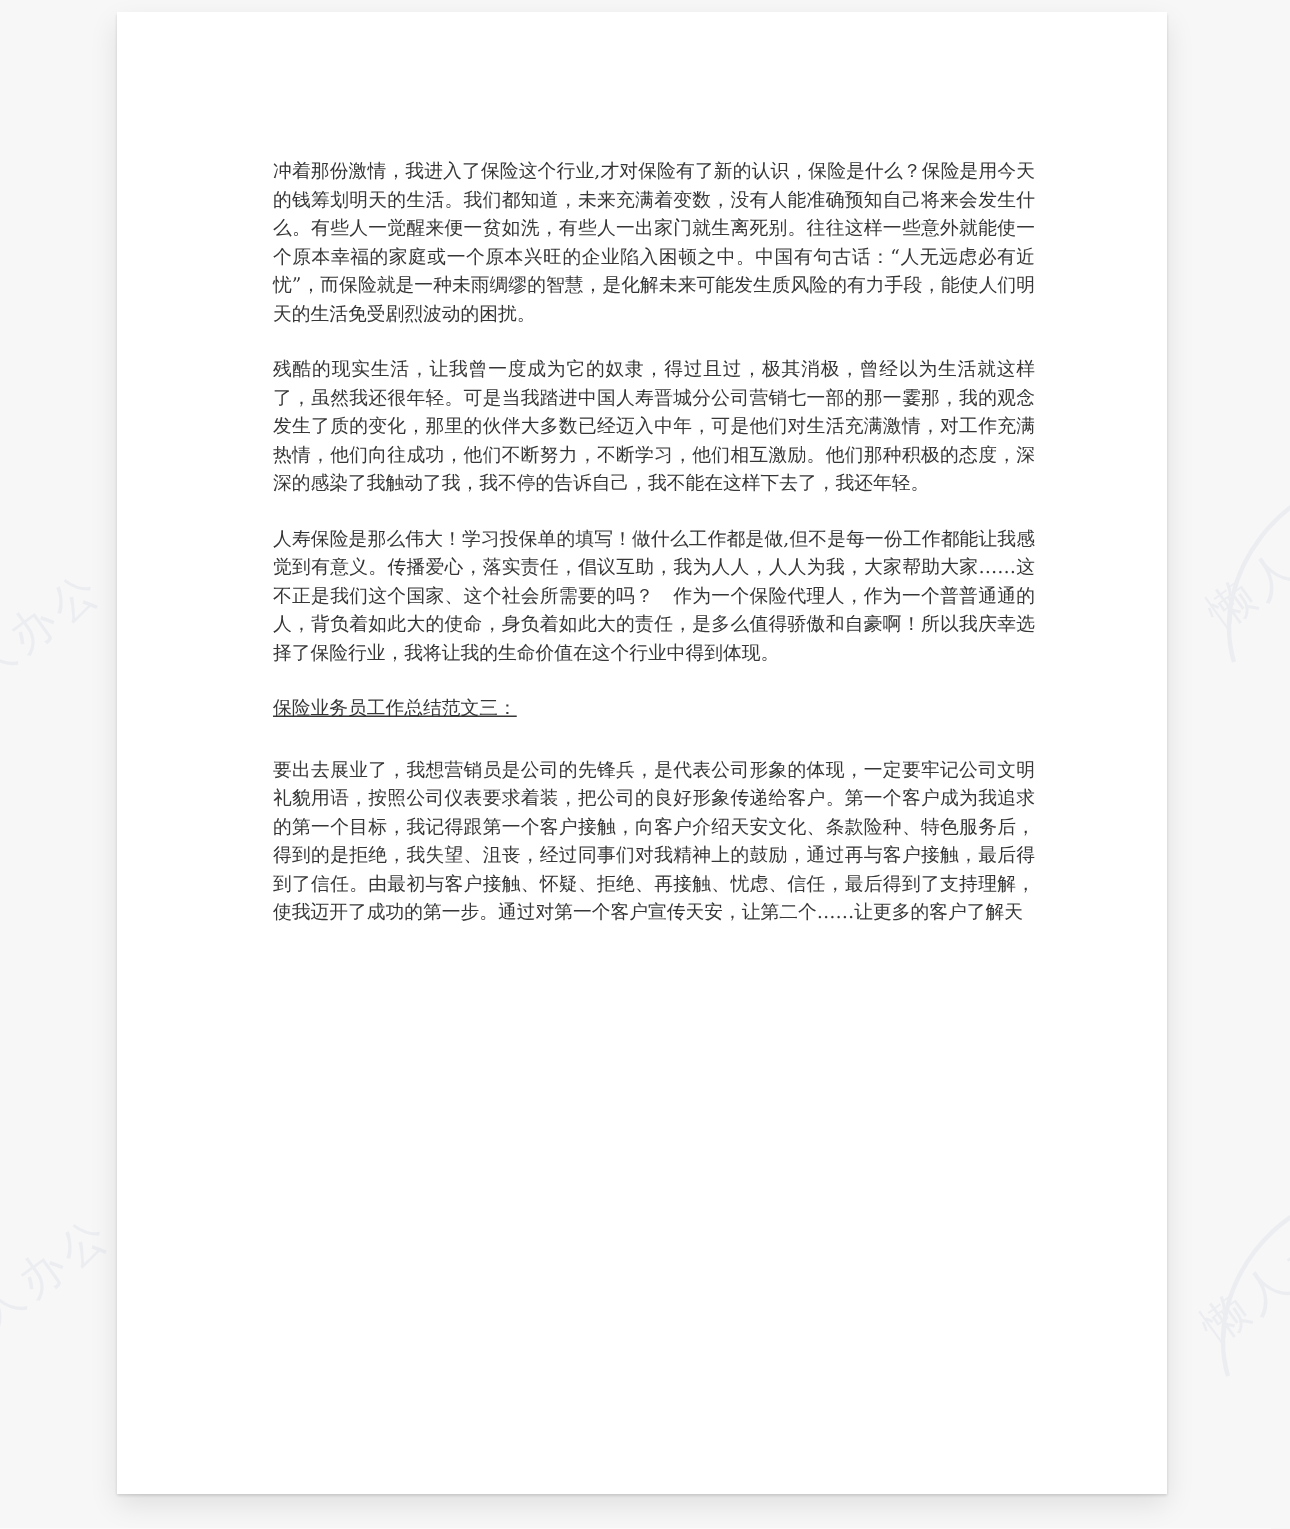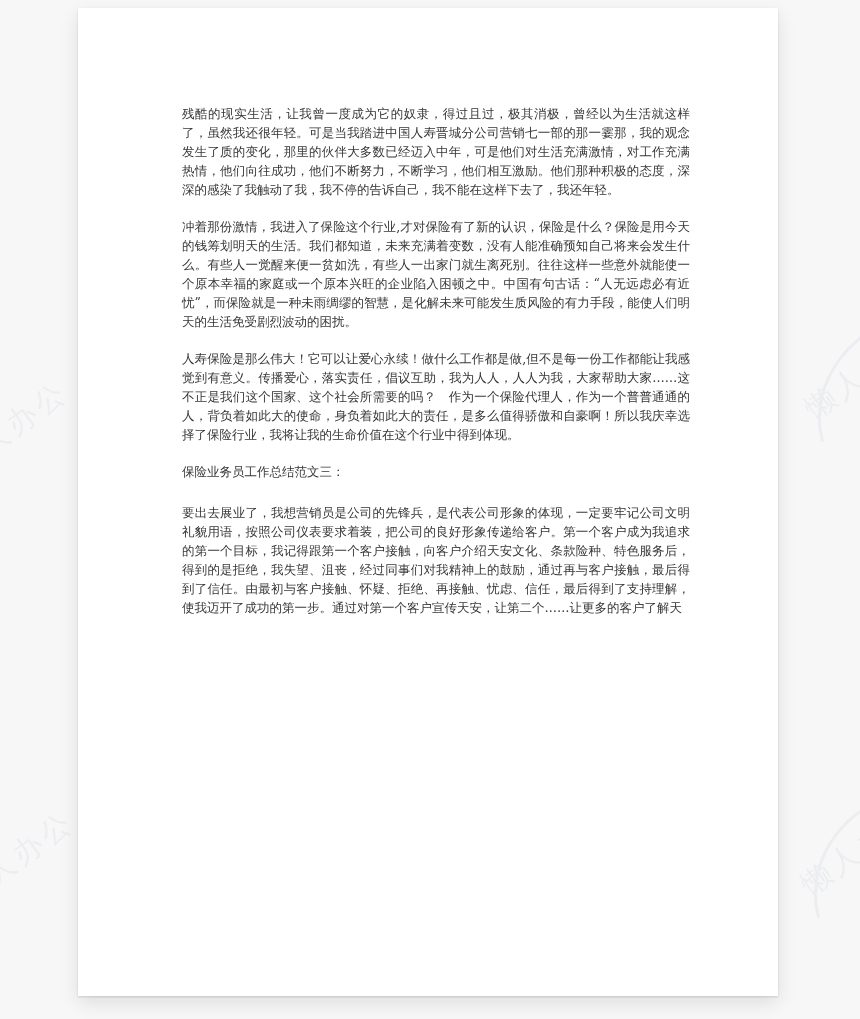--- a/index.html
+++ b/index.html
@@ -15,21 +15,21 @@
     position:absolute;left:78px;top:8px;width:700px;height:988px;
     background:var(--page);
     box-shadow:0 1px 2px rgba(0,0,0,.14), 0 7px 18px rgba(0,0,0,.10);
   }
   .doc-body{
     position:absolute;left:104px;top:96px;width:508px;
     font-size:12.5px;line-height:19px;color:var(--text);
     text-align:justify;
   }
   .para{margin:0 0 18px;}
-  .heading{margin-bottom:22px;}
+  .heading{margin-bottom:22px;text-decoration:underline;}
   
   .wm{
     position:absolute;transform:rotate(-36deg);
     color:var(--wm);opacity:.10;pointer-events:none;
     font-size:30px;letter-spacing:4px;white-space:nowrap;
     font-family:"DejaVu Serif","Liberation Serif",serif;
   }
   .wm svg{position:absolute;left:-14px;top:-26px;}
   .wm-faint{opacity:.045;}
   .wm-a{left:796px;top:352px;}
@@ -69,19 +69,19 @@
 </div>
 <div class="wm wm-faint wm-g">
   <svg width="150" height="90" viewBox="0 0 150 90" fill="none">
       <path d="M8 78 C 30 18, 110 2, 146 30" stroke="currentColor" stroke-width="3" fill="none"></path>
     </svg>
   <span>懒人办公</span>
 </div>
 
 <div class="page">
   <div class="doc-body">
+      <p class="para">冲着那份激情，我进入了保险这个行业,才对保险有了新的认识，保险是什么？保险是用今天的钱筹划明天的生活。我们都知道，未来充满着变数，没有人能准确预知自己将来会发生什么。有些人一觉醒来便一贫如洗，有些人一出家门就生离死别。往往这样一些意外就能使一个原本幸福的家庭或一个原本兴旺的企业陷入困顿之中。中国有句古话：“人无远虑必有近忧”，而保险就是一种未雨绸缪的智慧，是化解未来可能发生质风险的有力手段，能使人们明天的生活免受剧烈波动的困扰。</p>
       <p class="para">残酷的现实生活，让我曾一度成为它的奴隶，得过且过，极其消极，曾经以为生活就这样了，虽然我还很年轻。可是当我踏进中国人寿晋城分公司营销七一部的那一霎那，我的观念发生了质的变化，那里的伙伴大多数已经迈入中年，可是他们对生活充满激情，对工作充满热情，他们向往成功，他们不断努力，不断学习，他们相互激励。他们那种积极的态度，深深的感染了我触动了我，我不停的告诉自己，我不能在这样下去了，我还年轻。</p>
-      <p class="para">冲着那份激情，我进入了保险这个行业,才对保险有了新的认识，保险是什么？保险是用今天的钱筹划明天的生活。我们都知道，未来充满着变数，没有人能准确预知自己将来会发生什么。有些人一觉醒来便一贫如洗，有些人一出家门就生离死别。往往这样一些意外就能使一个原本幸福的家庭或一个原本兴旺的企业陷入困顿之中。中国有句古话：“人无远虑必有近忧”，而保险就是一种未雨绸缪的智慧，是化解未来可能发生质风险的有力手段，能使人们明天的生活免受剧烈波动的困扰。</p>
-      <p class="para">人寿保险是那么伟大！它可以让爱心永续！做什么工作都是做,但不是每一份工作都能让我感觉到有意义。传播爱心，落实责任，倡议互助，我为人人，人人为我，大家帮助大家……这不正是我们这个国家、这个社会所需要的吗？　作为一个保险代理人，作为一个普普通通的人，背负着如此大的使命，身负着如此大的责任，是多么值得骄傲和自豪啊！所以我庆幸选择了保险行业，我将让我的生命价值在这个行业中得到体现。</p>
+      <p class="para">人寿保险是那么伟大！学习投保单的填写！做什么工作都是做,但不是每一份工作都能让我感觉到有意义。传播爱心，落实责任，倡议互助，我为人人，人人为我，大家帮助大家……这不正是我们这个国家、这个社会所需要的吗？　作为一个保险代理人，作为一个普普通通的人，背负着如此大的使命，身负着如此大的责任，是多么值得骄傲和自豪啊！所以我庆幸选择了保险行业，我将让我的生命价值在这个行业中得到体现。</p>
       <p class="para heading">保险业务员工作总结范文三：</p>
       <p class="para">要出去展业了，我想营销员是公司的先锋兵，是代表公司形象的体现，一定要牢记公司文明礼貌用语，按照公司仪表要求着装，把公司的良好形象传递给客户。第一个客户成为我追求的第一个目标，我记得跟第一个客户接触，向客户介绍天安文化、条款险种、特色服务后，得到的是拒绝，我失望、沮丧，经过同事们对我精神上的鼓励，通过再与客户接触，最后得到了信任。由最初与客户接触、怀疑、拒绝、再接触、忧虑、信任，最后得到了支持理解，使我迈开了成功的第一步。通过对第一个客户宣传天安，让第二个……让更多的客户了解天</p>
     </div>
 </div>
 
 </body></html>

